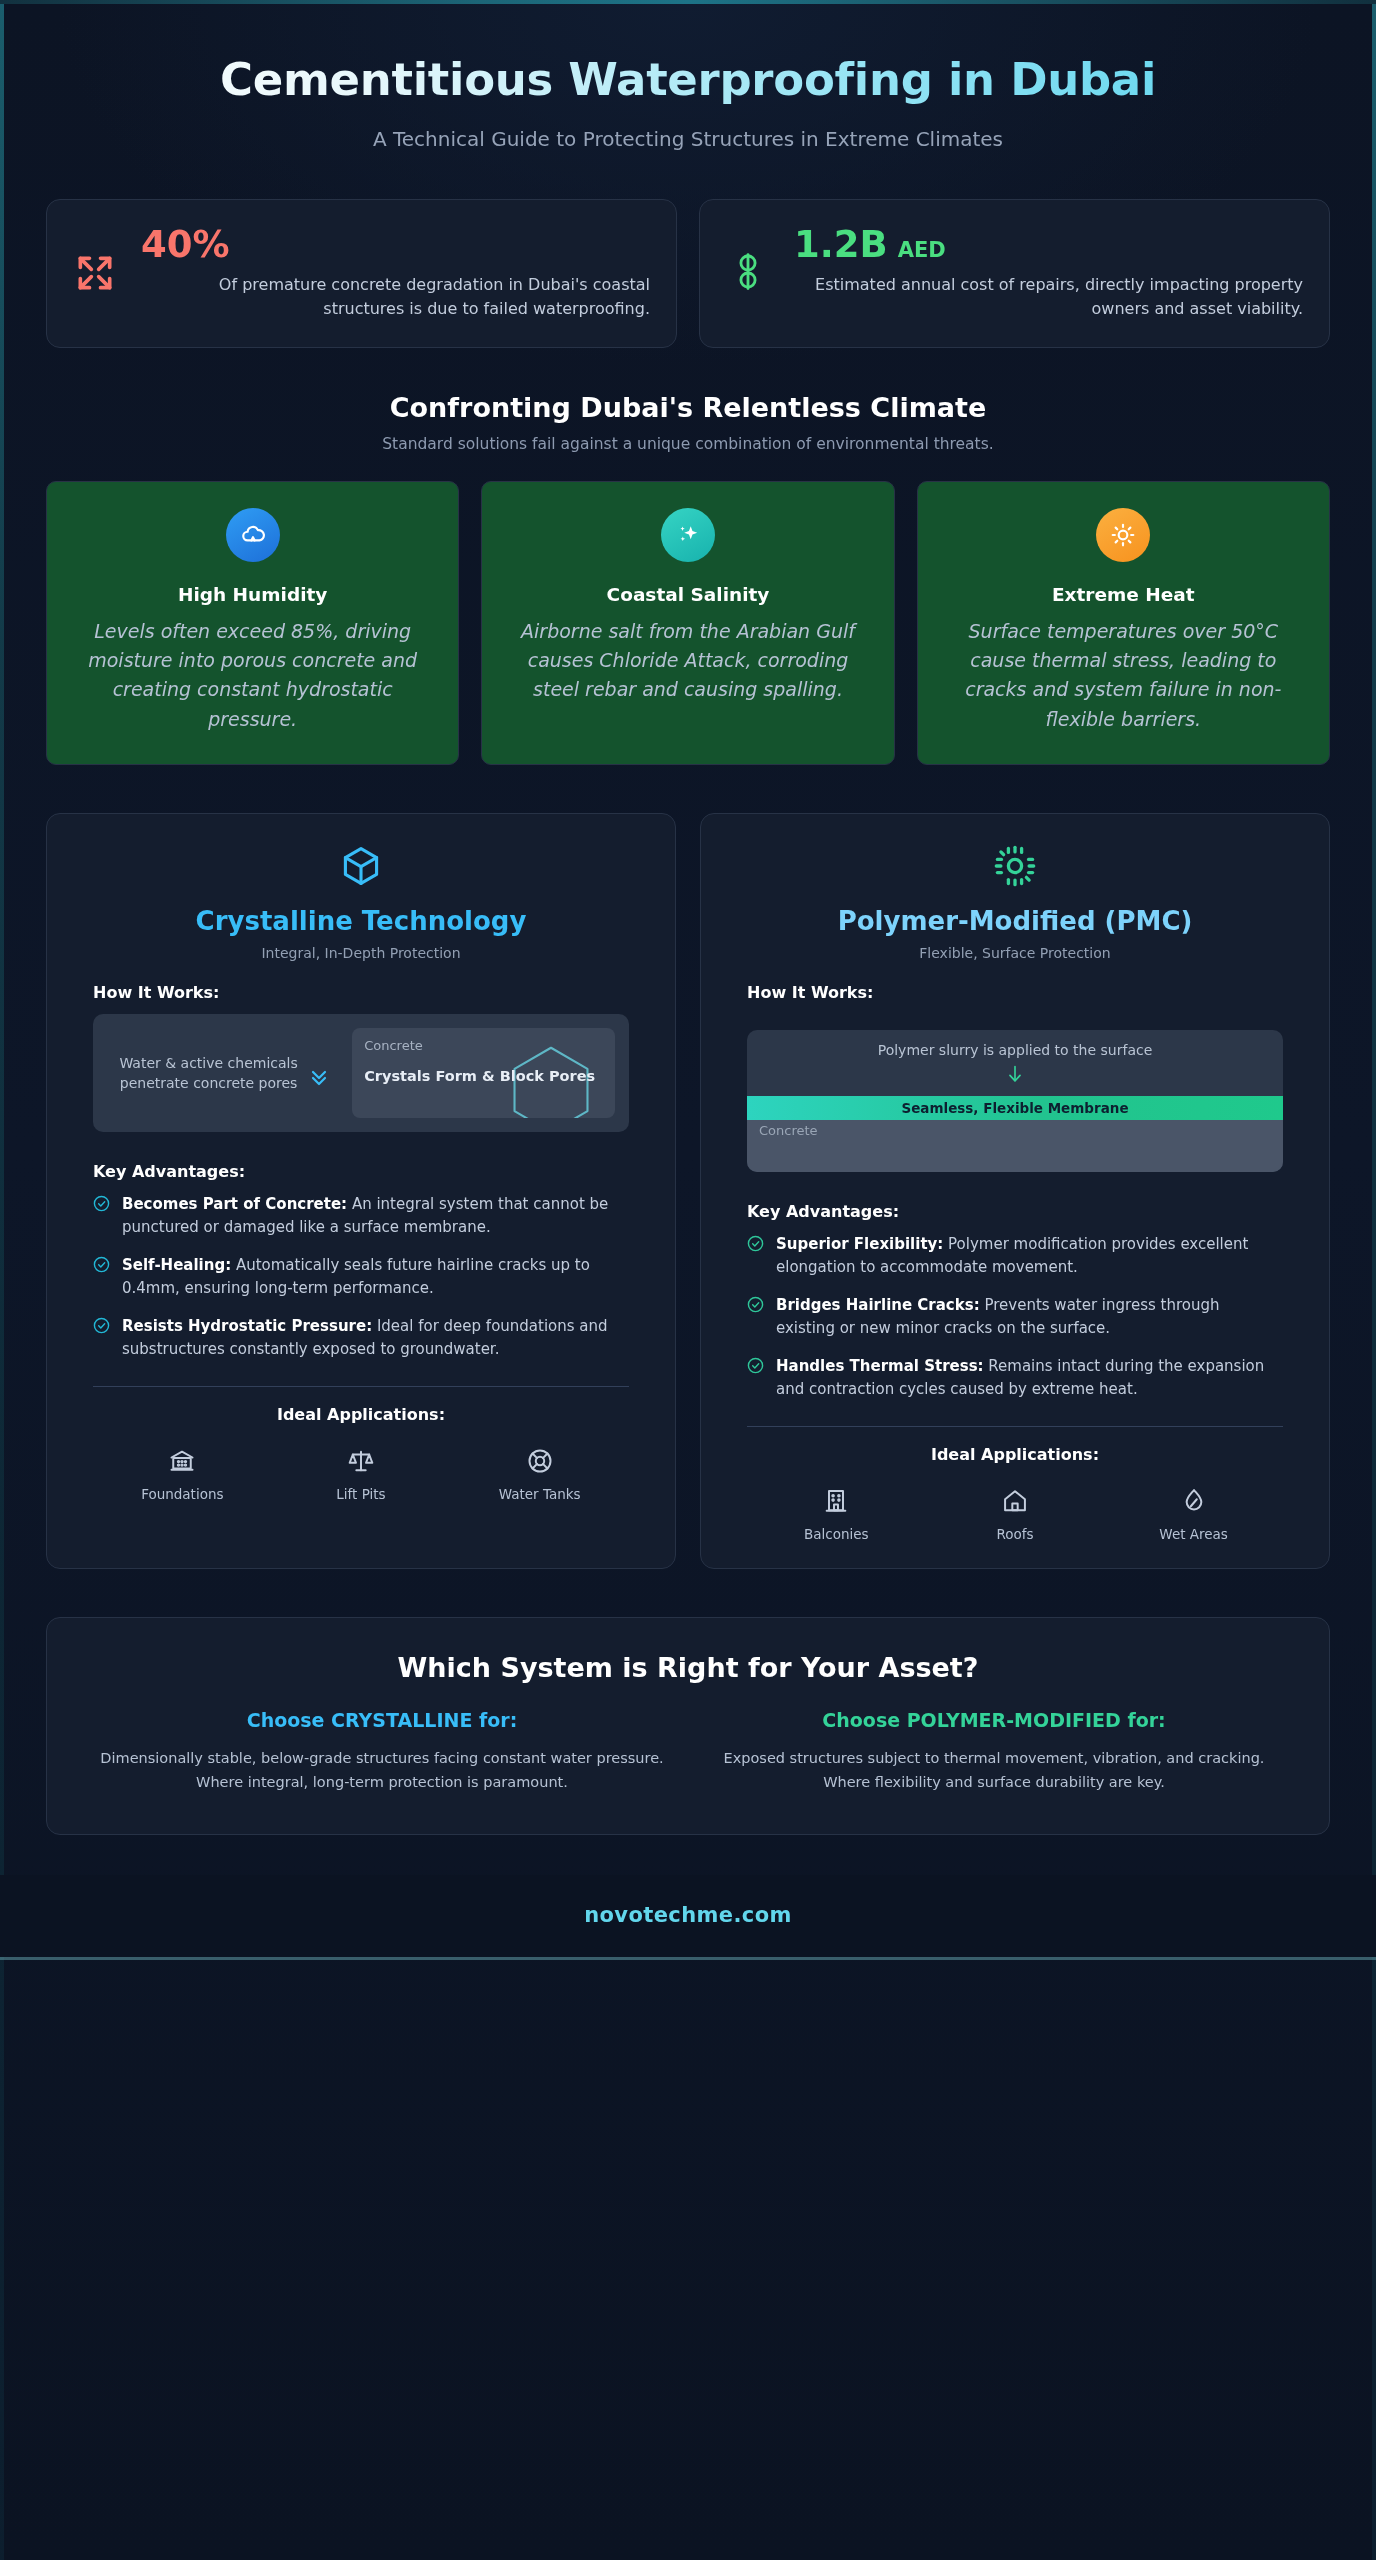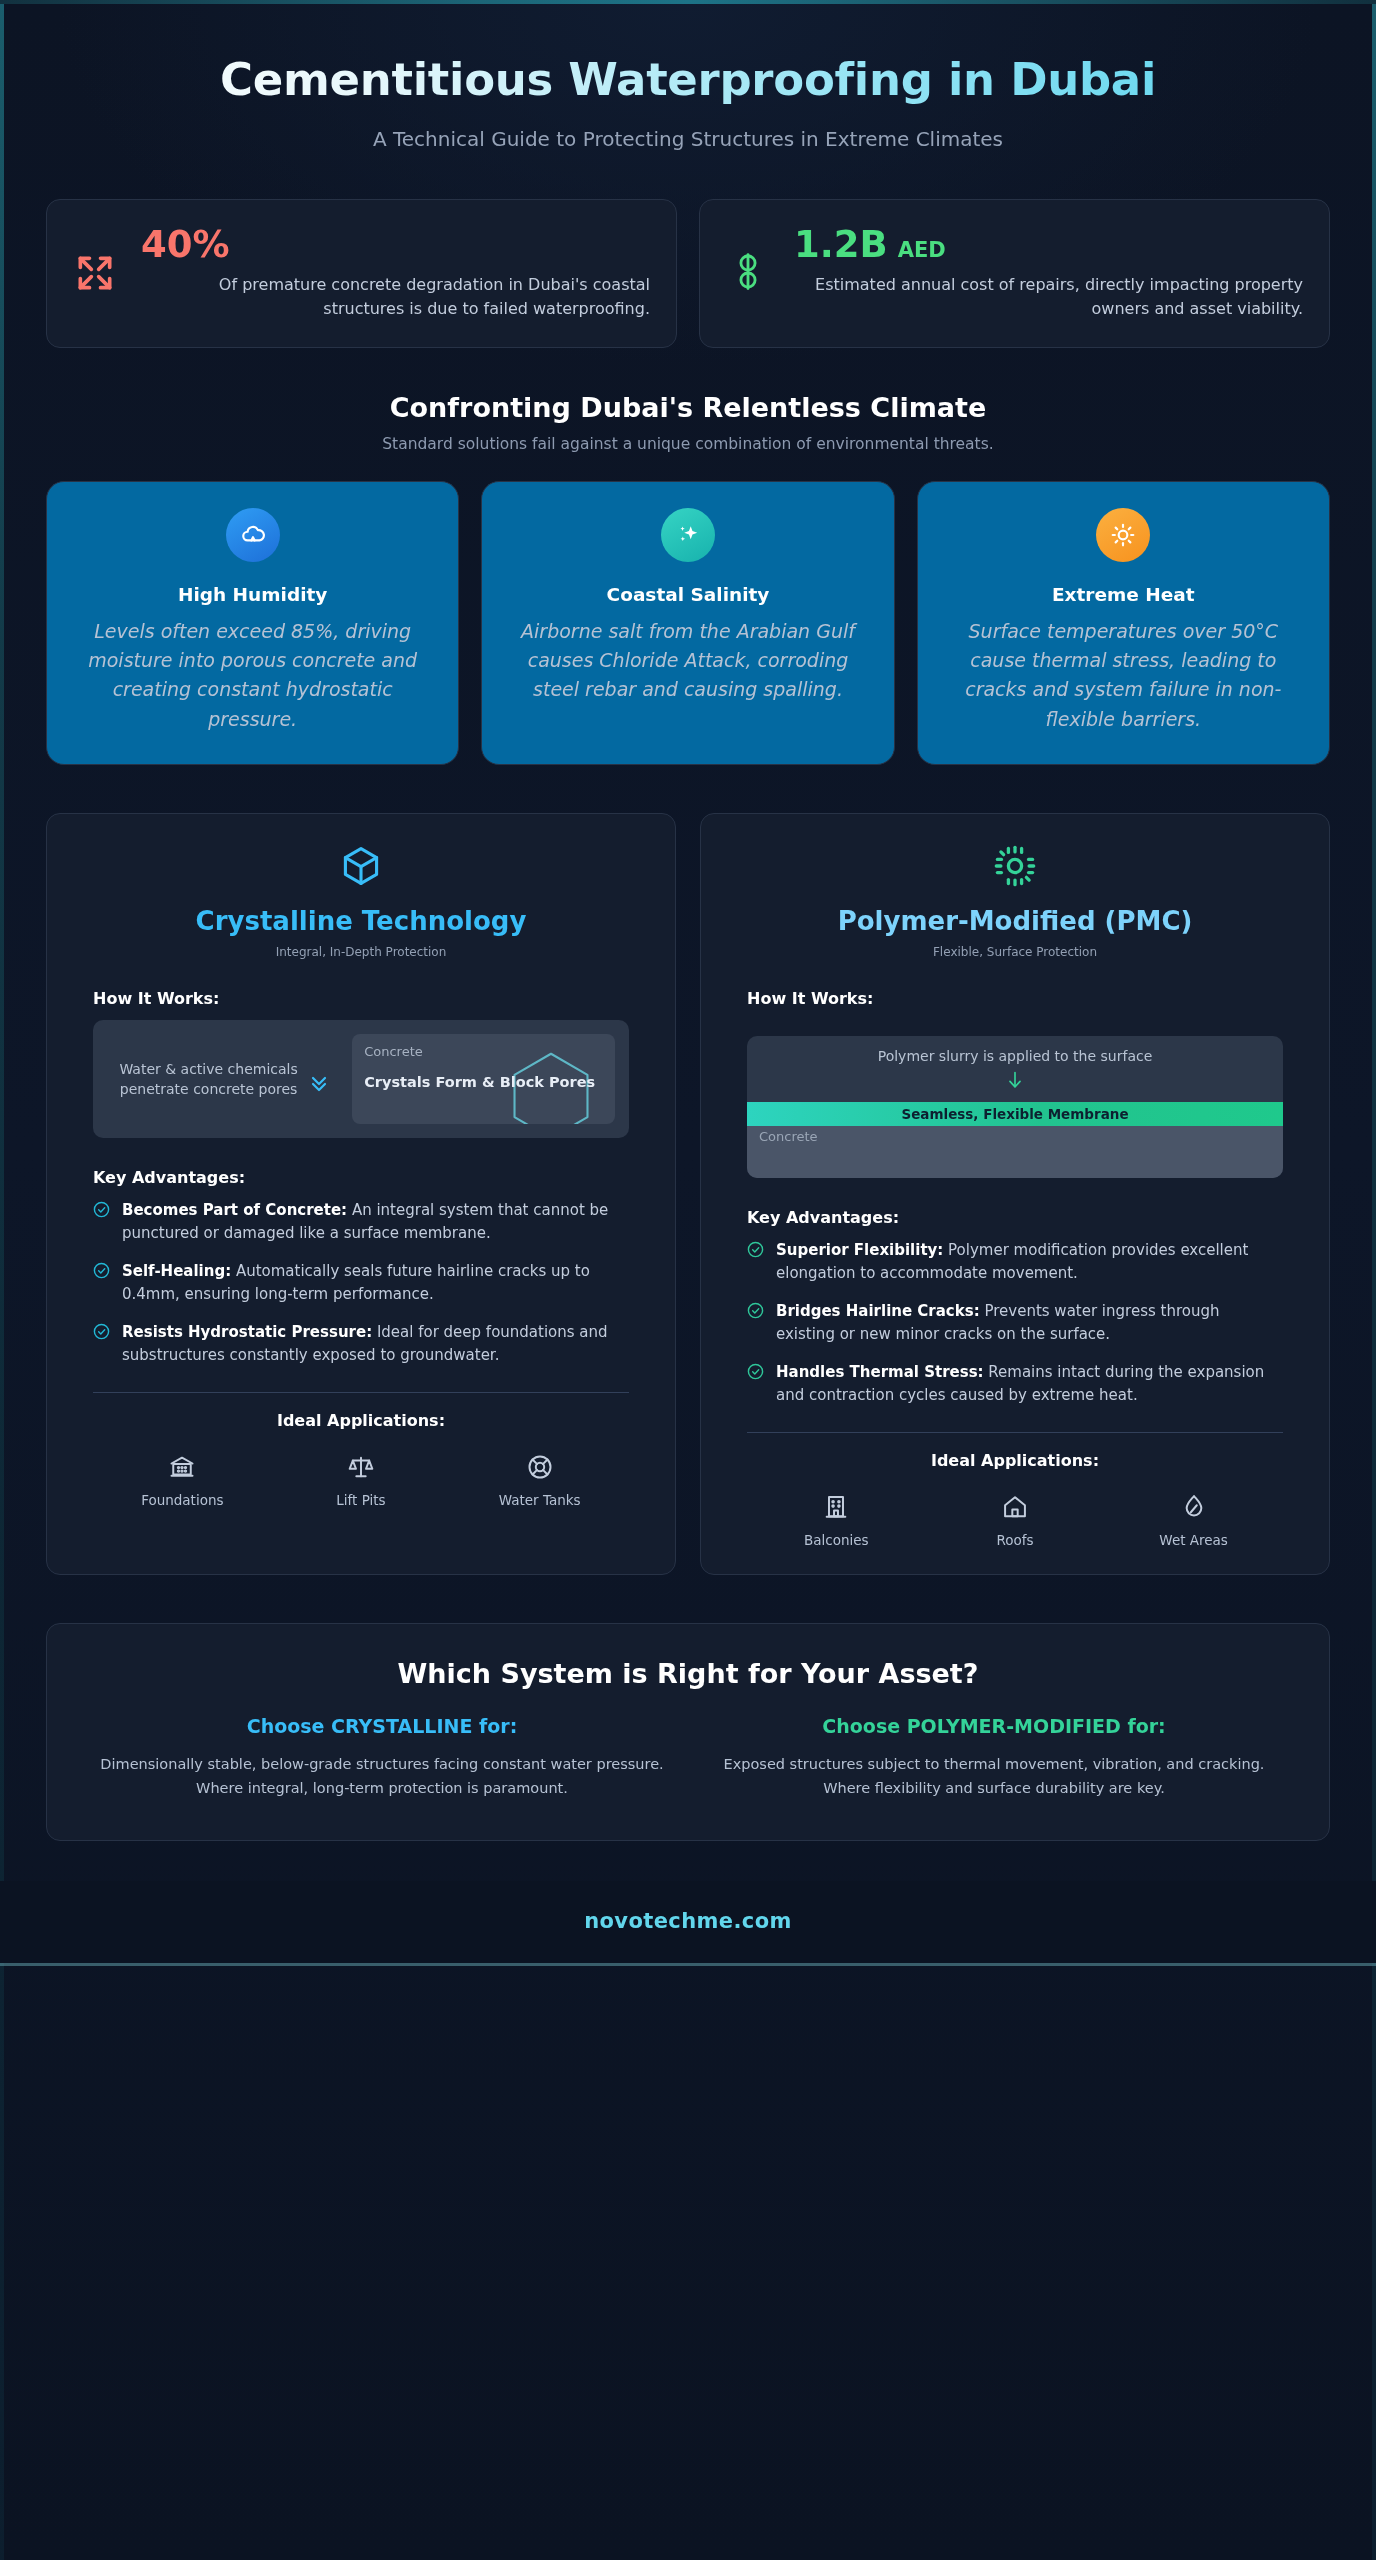--- a/index.html
+++ b/index.html
@@ -97,23 +97,23 @@
   .section-sub { margin-top: 12px; font-size: 15.5px; color: #8d9ab0; }
 
   
   .climate {
     display: flex;
     gap: 22px;
     padding: 28px 46px 0;
   }
   .climate-card {
     flex: 1;
-    background: #0369a1;
+    background: #14532d;
     border: 1px solid #273246;
-    border-radius: 18px;
+    border-radius: 10px;
     padding: 26px 22px 30px;
     text-align: center;
     min-height: 200px;
   }
   .c-circle {
     width: 54px; height: 54px; border-radius: 50%;
     margin: 0 auto 22px;
     display: flex; align-items: center; justify-content: center;
   }
   .c-circle.blue   { background: linear-gradient(150deg, #2f9df4 0%, #1d6fd8 100%); }
@@ -132,21 +132,21 @@
     flex: 1;
     background: #141d2e;
     border: 1px solid #273246;
     border-radius: 14px;
     padding: 30px 46px 26px;
   }
   .sys-icon { text-align: center; margin-bottom: 14px; }
   .sys-title { text-align: center; font-size: 26px; font-weight: 700; margin-bottom: 9px; }
   .sys-title.cyan { color: #38bdf8; }
   .sys-title.green { color: #7dd3fc; }
-  .sys-sub { text-align: center; font-size: 12px; color: #93a0b4; margin-bottom: 30px; }
+  .sys-sub { text-align: center; font-size: 14px; color: #93a0b4; margin-bottom: 22px; }
 
   .block-label { font-size: 16px; font-weight: 700; color: #ffffff; margin-bottom: 12px; }
 
   
   .diagram {
     background: #2c3749;
     border-radius: 10px;
     padding: 14px;
     min-height: 118px;
     display: flex;

